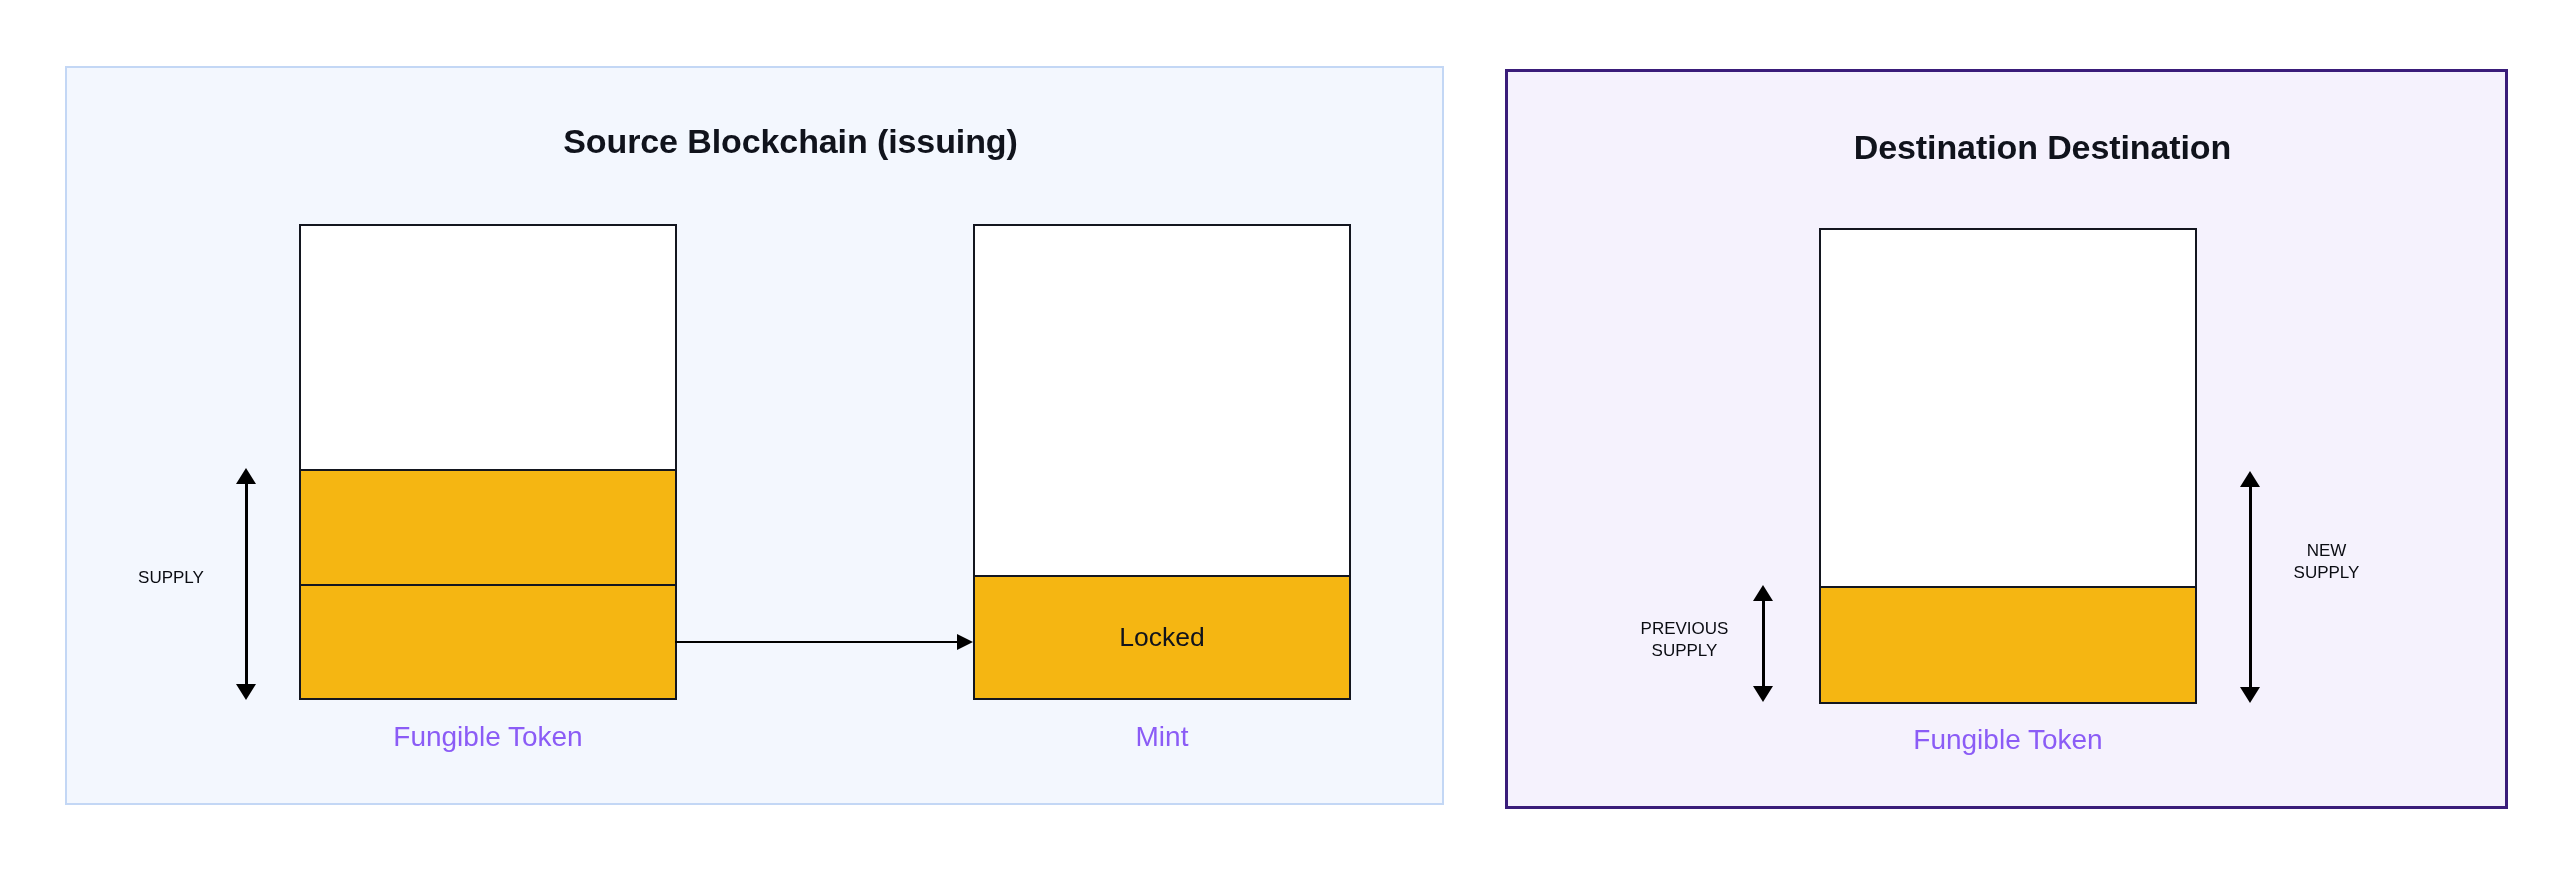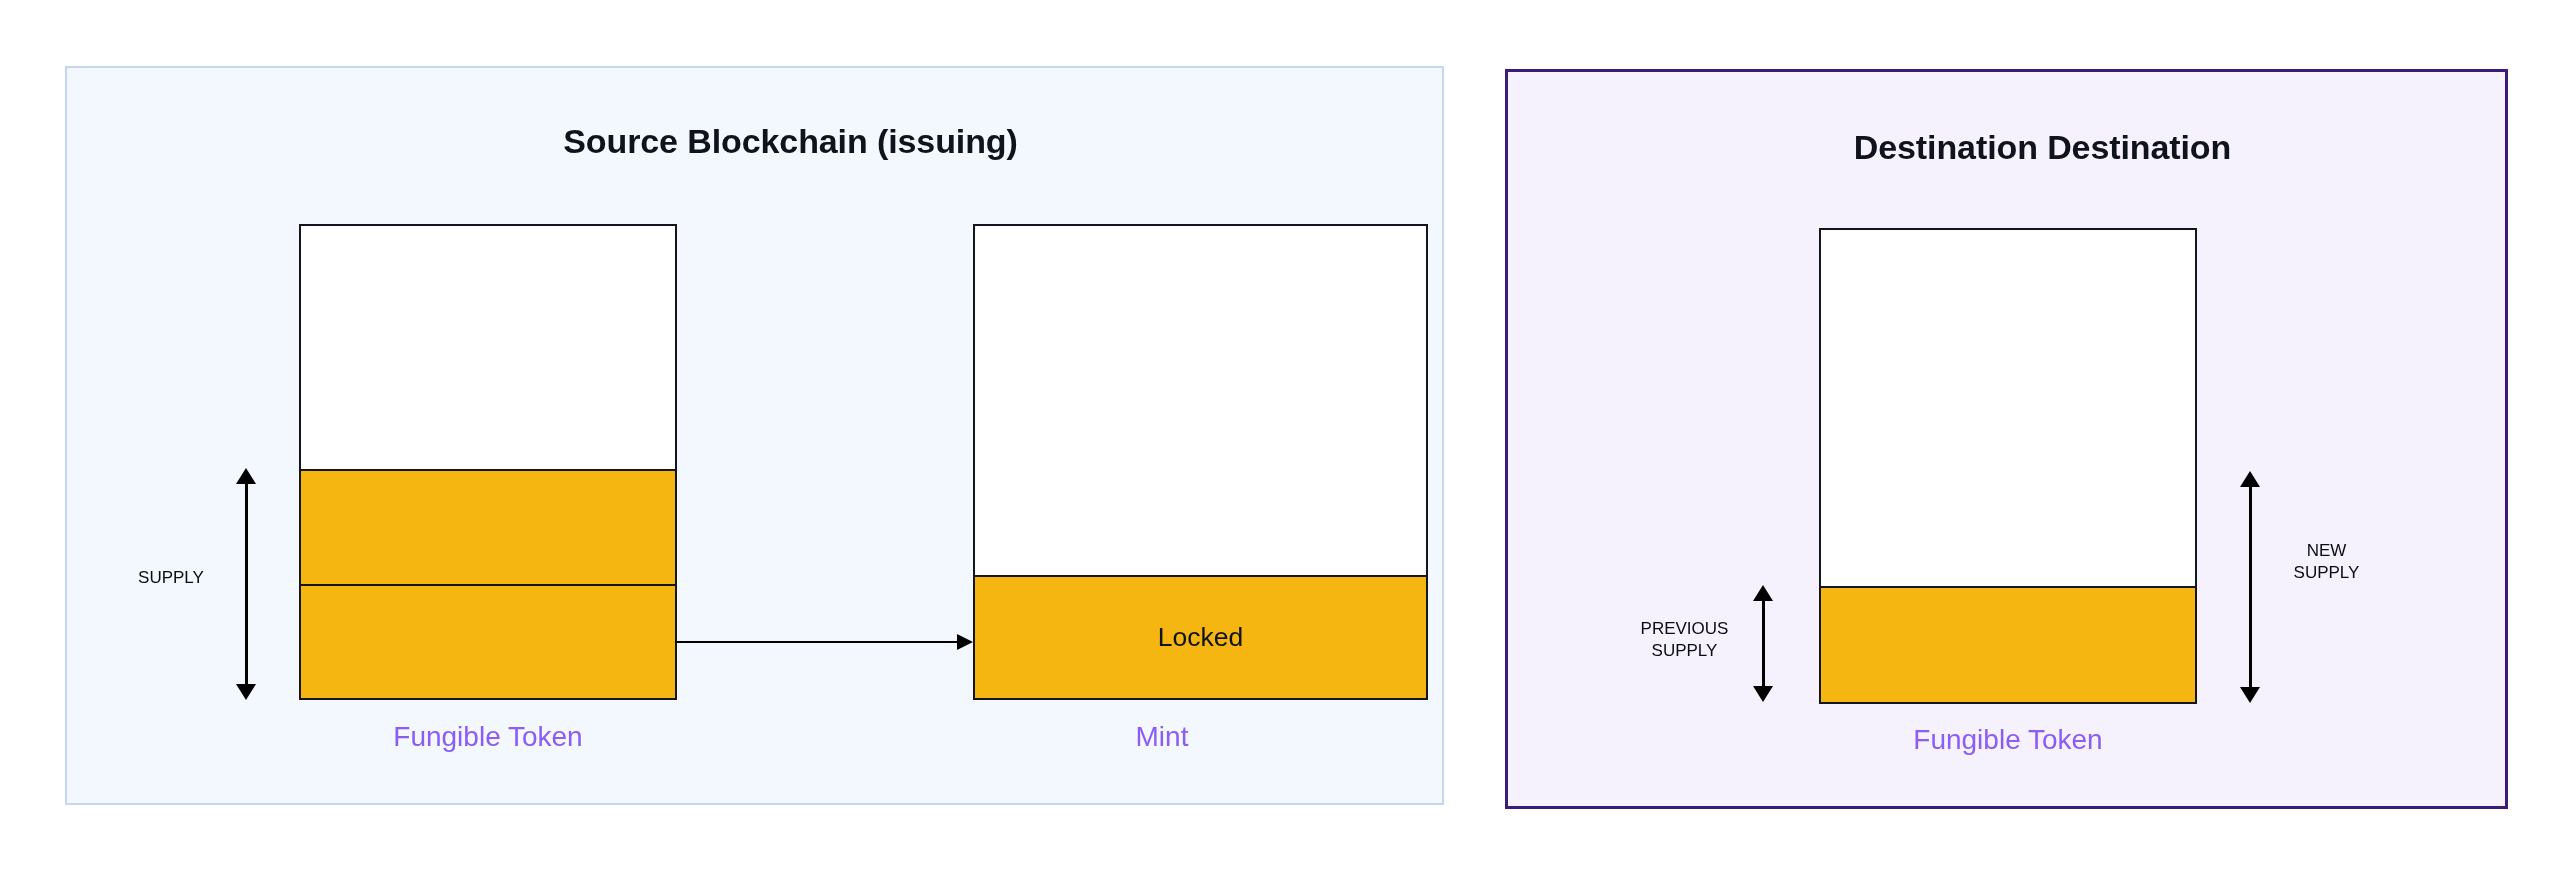--- a/index.html
+++ b/index.html
@@ -77,21 +77,21 @@
   .seg-empty { background: #ffffff; flex: 1 1 auto; }
   .seg-amber { background: #f5b612; }
   .seg-teal  { background: #22796c; }
   .seg-top-rule { border-top: 2.2px solid #13161f; }
 
   
   #bar-source-token {
     left: 299px; top: 224px; width: 378px; height: 476px;
   }
   #bar-source-pool {
-    left: 973px; top: 224px; width: 455px; height: 476px;
+    left: 973px; top: 224px; width: 378px; height: 476px;
   }
   #bar-dest-token {
     left: 1819px; top: 228px; width: 378px; height: 476px;
   }
 
   
   .bar-caption {
     position: absolute;
     text-align: center;
     font-size: 28px;

